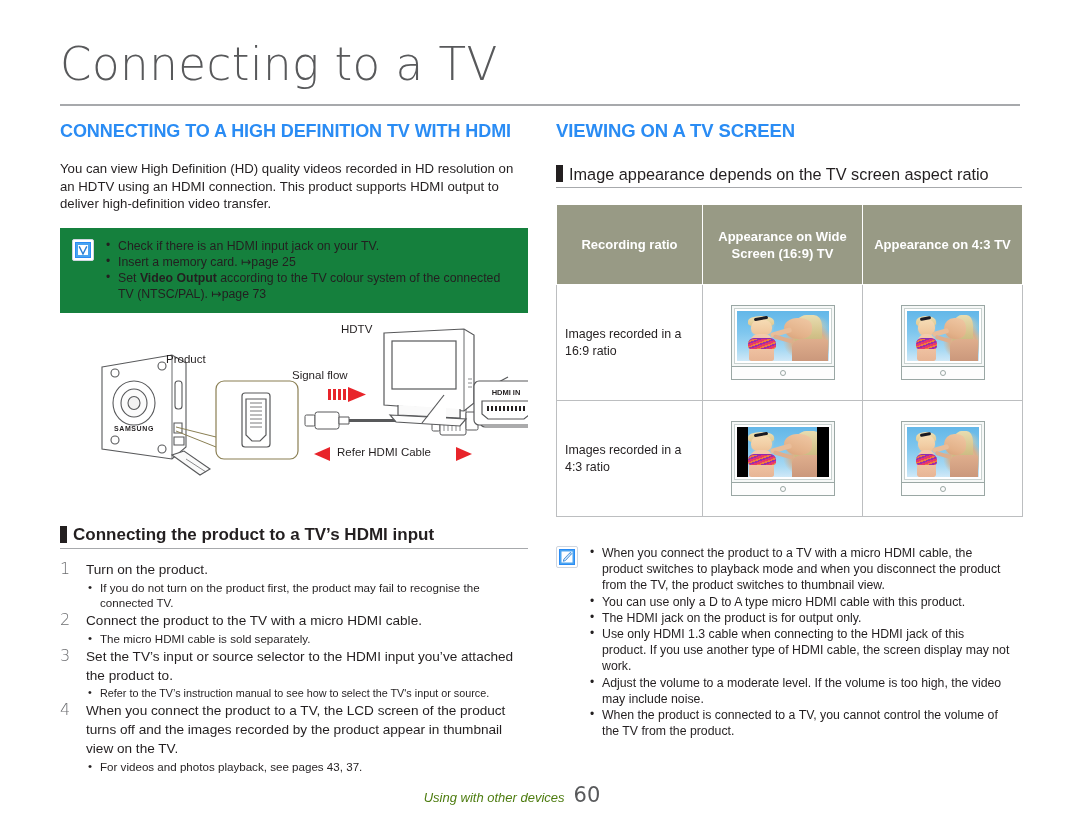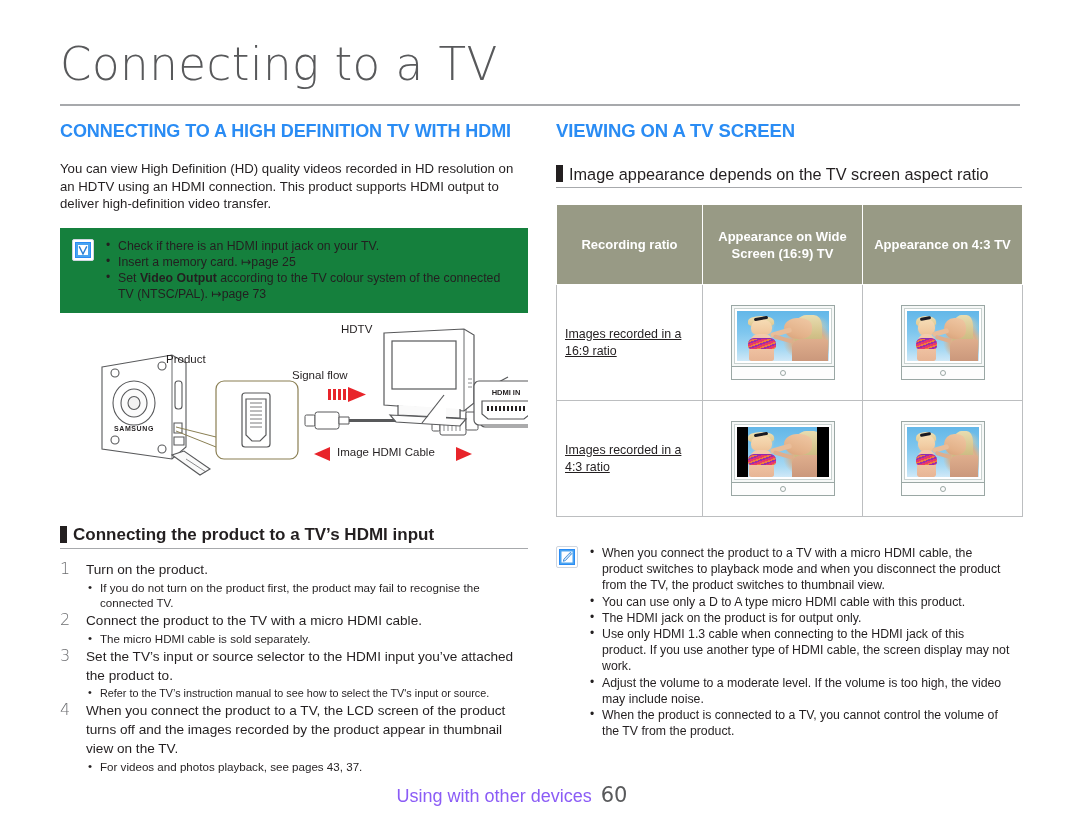--- a/index.html
+++ b/index.html
@@ -79,21 +79,21 @@
   table.ratio-table { border-collapse: collapse; width: 466px; table-layout: fixed; padding-left: 24px; }
   table.ratio-table th {
     background: #989a85; color: #ffffff; font-size: 13px; font-weight: bold;
     line-height: 17px; height: 80px; vertical-align: middle; text-align: center;
     border: 1px solid #ffffff; padding: 4px 2px;
   }
   table.ratio-table td {
     border: 1px solid #bcbec0; vertical-align: middle; height: 116px;
     padding: 6px 8px; background: #ffffff;
   }
-  td.ratio-label { font-size: 12.4px; line-height: 16.5px; color: #231f20; text-align: left; text-decoration: underline; }
+  td.ratio-label { font-size: 12.4px; line-height: 16.5px; color: #231f20; text-align: left; }
   td.tv-cell { text-align: center; }
 
   
   .tvmini { display: inline-block; }
   .tv-outer { border: 1.5px solid #9aa7a4; padding: 3px; background: #f6f8f7; }
   .tv-inner { border: 2px solid #ffffff; outline: 1px solid #c9d2d0; background: #000; position: relative; overflow: hidden; }
   .tv-stand {
     border: 1.5px solid #9aa7a4; border-top: none; background: #fdfdfd;
     height: 13px; display: flex; align-items: center; justify-content: center;
   }
@@ -163,21 +163,21 @@
 
   
   .diagram { position: relative; width: 468px; height: 200px; }
   .dlabel { position: absolute; font-size: 11.5px; color: #231f20; }
 
   
   .footer {
     position: absolute; left: 0; right: 0; bottom: 18px;
     display: flex; align-items: baseline; justify-content: center; gap: 9px;
   }
-  .footer-txt { font-size: 18px; color: #8b5cf6; }
+  .footer-txt { font-size: 13px; color: #4d7c0f; font-style: italic; }
   .footer-num { font-size: 21px; color: #58595b; font-family: "DejaVu Sans", sans-serif; }
 </style>
 </head>
 <body>
 
 <div class="page">
 
   <div class="page-title">Connecting to a TV</div>
   <div class="title-rule"></div>
 
@@ -289,21 +289,21 @@
           <rect x="283" y="70" width="3" height="11"></rect>
           <path d="M288 68 L288 83 L306 75.5 Z"></path>
           <path d="M270 128 L270 142 L254 135 Z"></path>
           <path d="M396 128 L396 142 L412 135 Z"></path>
         </g>
       </svg>
 
       <div class="dlabel" style="left:106px; top:34px;">Product</div>
       <div class="dlabel" style="left:281px; top:4px;">HDTV</div>
       <div class="dlabel" style="left:232px; top:50px;">Signal flow</div>
-      <div class="dlabel" style="left:277px; top:127px;">Image HDMI Cable</div>
+      <div class="dlabel" style="left:277px; top:127px;">Refer HDMI Cable</div>
     </div>
 
     <div class="sub-head-wrap" style="margin-top:6px;font-weight:bold;">
       <span class="sub-head-bar"></span>
       <span class="sub-head-txt">Connecting the product to a TV’s HDMI input</span>
     </div>
 
     <ol class="steps" style="margin-top:11px;">
       <li>
         <span class="step-num">1</span>

